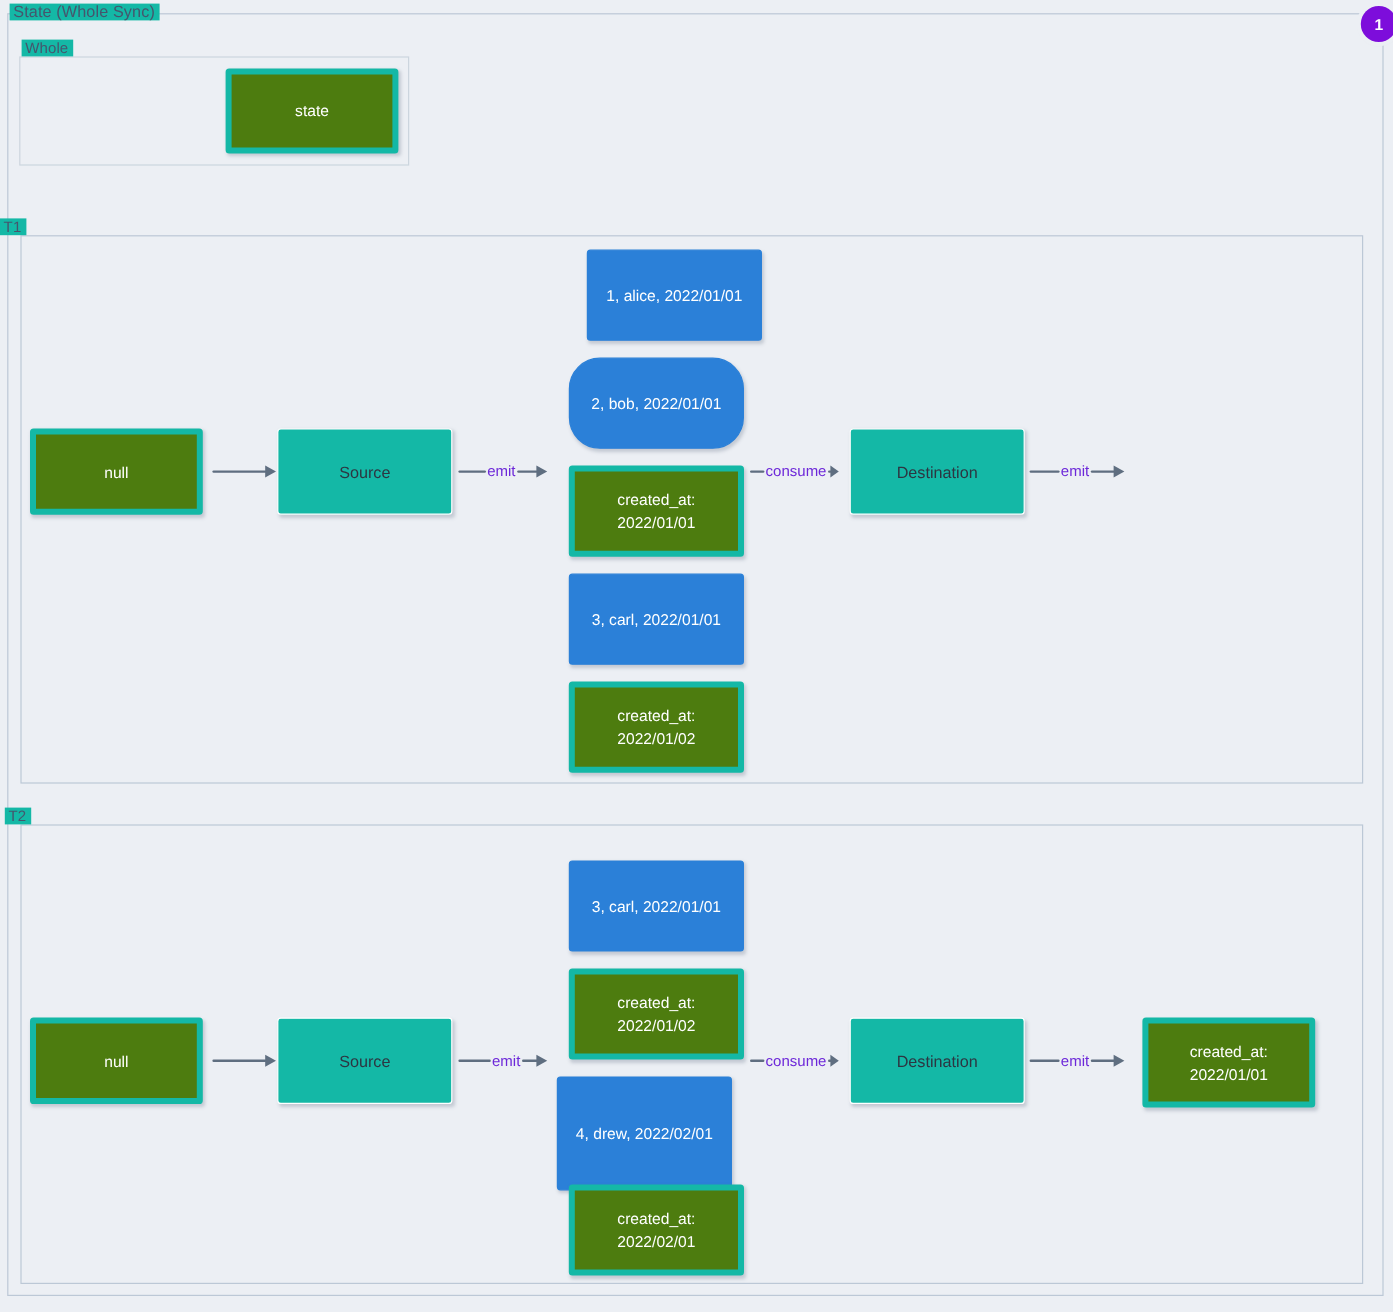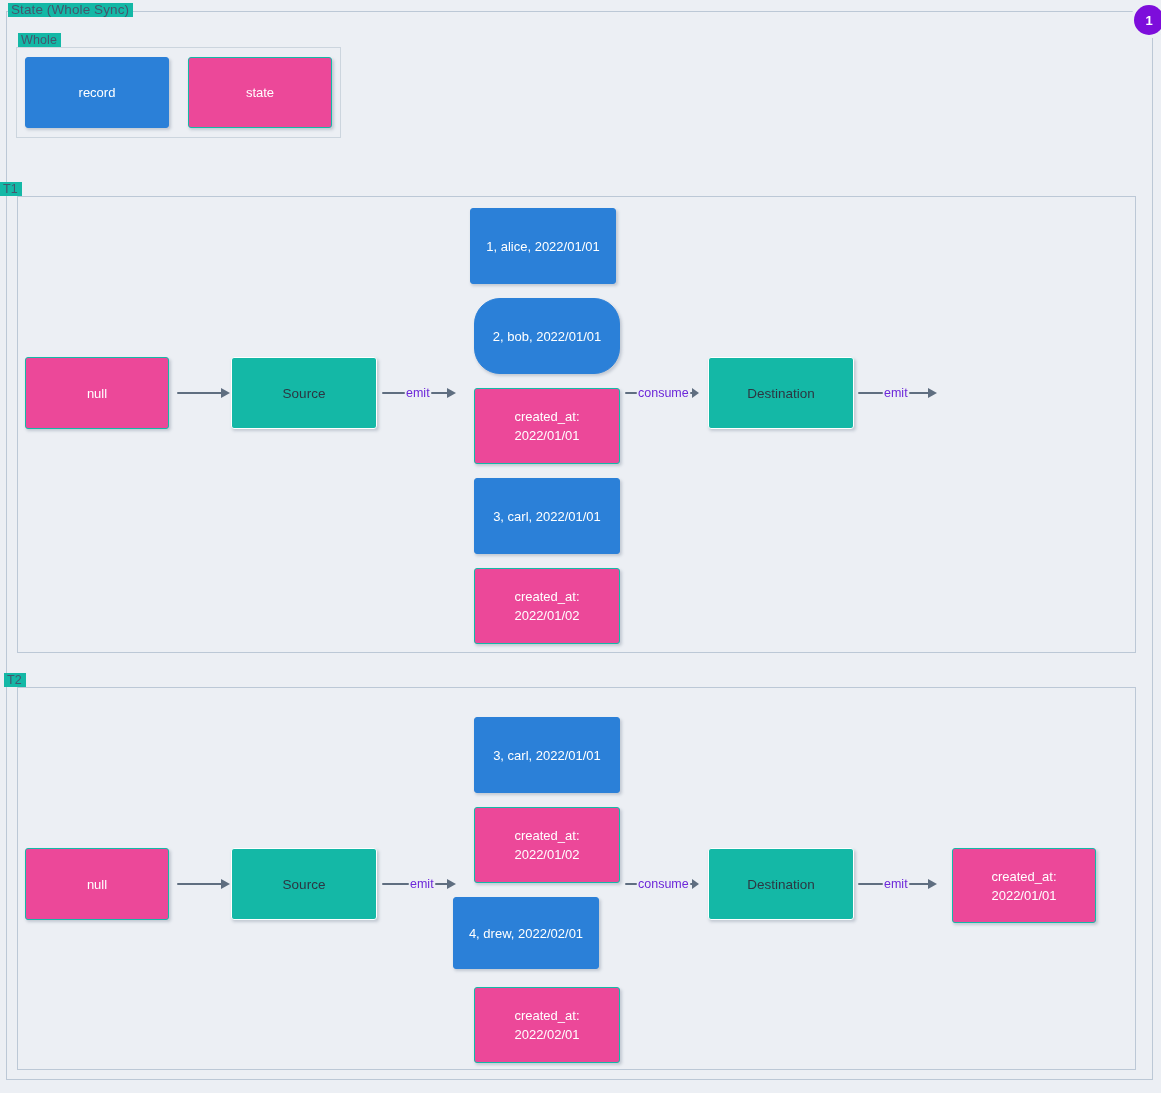--- a/index.html
+++ b/index.html
@@ -57,23 +57,23 @@
     box-shadow: 1.5px 2px 3px rgba(90, 105, 125, 0.28);
     white-space: pre-line;
     padding: 0 6px;
   }
   .node.record {
     background: #2b80d8;
     color: #ffffff;
     border: 1px solid #2b80d8;
   }
   .node.state {
-    background: #ec4899;
+    background: #4d7c0f;
     color: #ffffff;
-    border: 1px solid #14b8a6;
+    border: 5px solid #14b8a6;
   }
   .node.plain {
     background: #14b8a6;
     color: #2d3642;
     border: 1px solid #ffffff;
     font-size: 13.5px;
   }
 
   
   .arrow {
@@ -132,21 +132,20 @@
 <div id="page">
 
   <div class="frame" style="left:6px; top:11px; width:1147px; height:1069px;"></div>
   <div class="frame-label sz14" style="left:8px; top:3px;">State (Whole Sync)</div>
 
   <div class="badge" style="left:1134px; top:5px;">1</div>
 
   <div class="frame thin" style="left:16px; top:47px; width:325px; height:91px;"></div>
   <div class="frame-label" style="left:18px; top:33px;">Whole</div>
 
-  <div class="node record" style="left:25px; top:57px; width:144px; height:71px;">record</div>
   <div class="node state" style="left:188px; top:57px; width:144px; height:71px;">state</div>
 
   <div class="frame" style="left:17px; top:196px; width:1119px; height:457px;"></div>
   <div class="frame-label" style="left:0; top:182px;">T1</div>
 
   <div class="node state" style="left:25px; top:357px; width:144px; height:72px;">null</div>
 
   <div class="arrow" style="left:177px; top:385px; width:54px;">
     <div class="seg" style="width:45px;"></div>
       <div class="head"></div>
@@ -154,21 +153,21 @@
 
   <div class="node plain" style="left:231px; top:357px; width:146px; height:72px;">Source</div>
 
   <div class="arrow" style="left:382px; top:385px; width:90px;">
     <div class="seg" style="width:23px;"></div>
     <div class="lbl">emit</div>
     <div class="seg" style="width:17px;"></div>
       <div class="head"></div>
   </div>
 
-  <div class="node record" style="left:470px; top:208px; width:146px; height:76px;">1, alice, 2022/01/01</div>
+  <div class="node record" style="left:489px; top:208px; width:146px; height:76px;">1, alice, 2022/01/01</div>
   <div class="node record" style="left:474px; top:298px; width:146px; height:76px;border-radius:26px;">2, bob, 2022/01/01</div>
   <div class="node state" style="left:474px; top:388px; width:146px; height:76px;">created_at:
 2022/01/01</div>
   <div class="node record" style="left:474px; top:478px; width:146px; height:76px;">3, carl, 2022/01/01</div>
   <div class="node state" style="left:474px; top:568px; width:146px; height:76px;">created_at:
 2022/01/02</div>
 
   <div class="arrow" style="left:625px; top:385px; width:82px;">
     <div class="seg" style="width:12px;"></div>
     <div class="lbl">consume</div>
@@ -200,21 +199,21 @@
   <div class="arrow" style="left:382px; top:876px; width:90px;">
     <div class="seg" style="width:27px;"></div>
     <div class="lbl">emit</div>
     <div class="seg" style="width:13px;"></div>
       <div class="head"></div>
   </div>
 
   <div class="node record" style="left:474px; top:717px; width:146px; height:76px;">3, carl, 2022/01/01</div>
   <div class="node state" style="left:474px; top:807px; width:146px; height:76px;">created_at:
 2022/01/02</div>
-  <div class="node record" style="left:453px; top:897px; width:146px; height:72px;">4, drew, 2022/02/01</div>
+  <div class="node record" style="left:464px; top:897px; width:146px; height:95px;">4, drew, 2022/02/01</div>
   <div class="node state" style="left:474px; top:987px; width:146px; height:76px;">created_at:
 2022/02/01</div>
 
   <div class="arrow" style="left:625px; top:876px; width:82px;">
     <div class="seg" style="width:12px;"></div>
     <div class="lbl">consume</div>
     <div class="seg" style="width:3px;"></div>
       <div class="head small"></div>
   </div>
 

